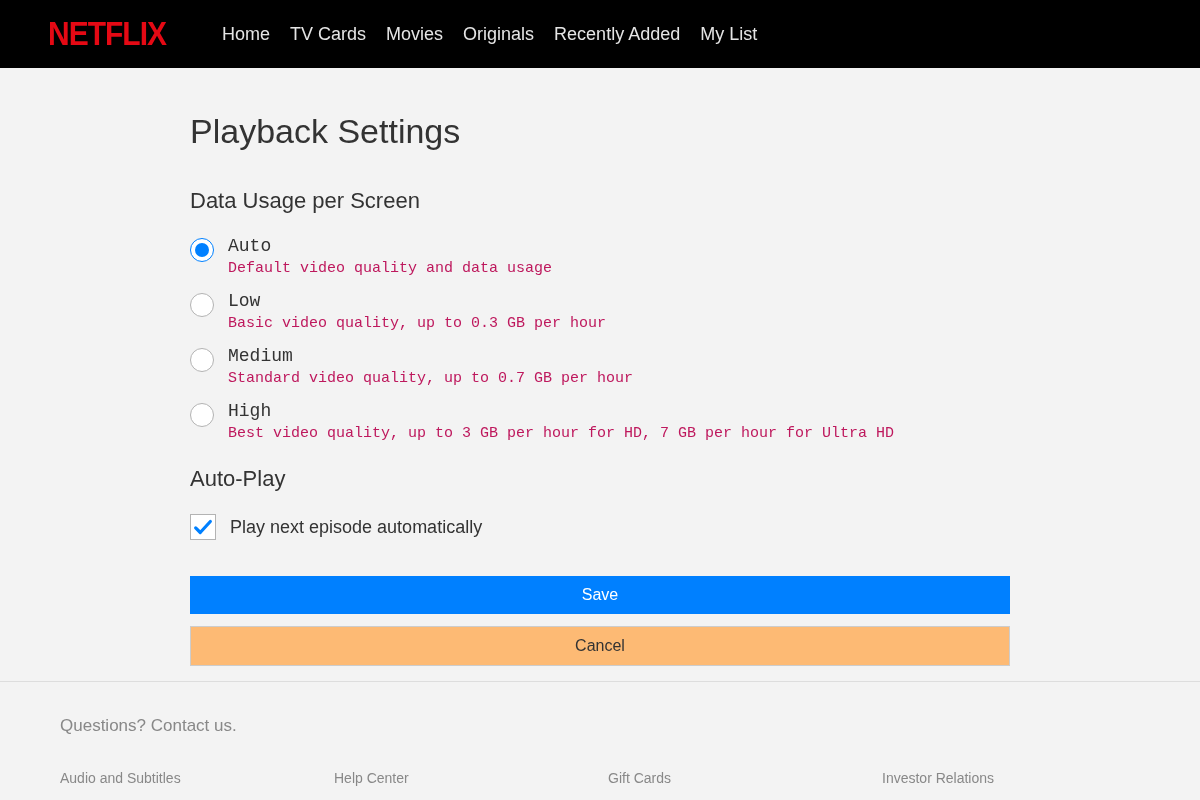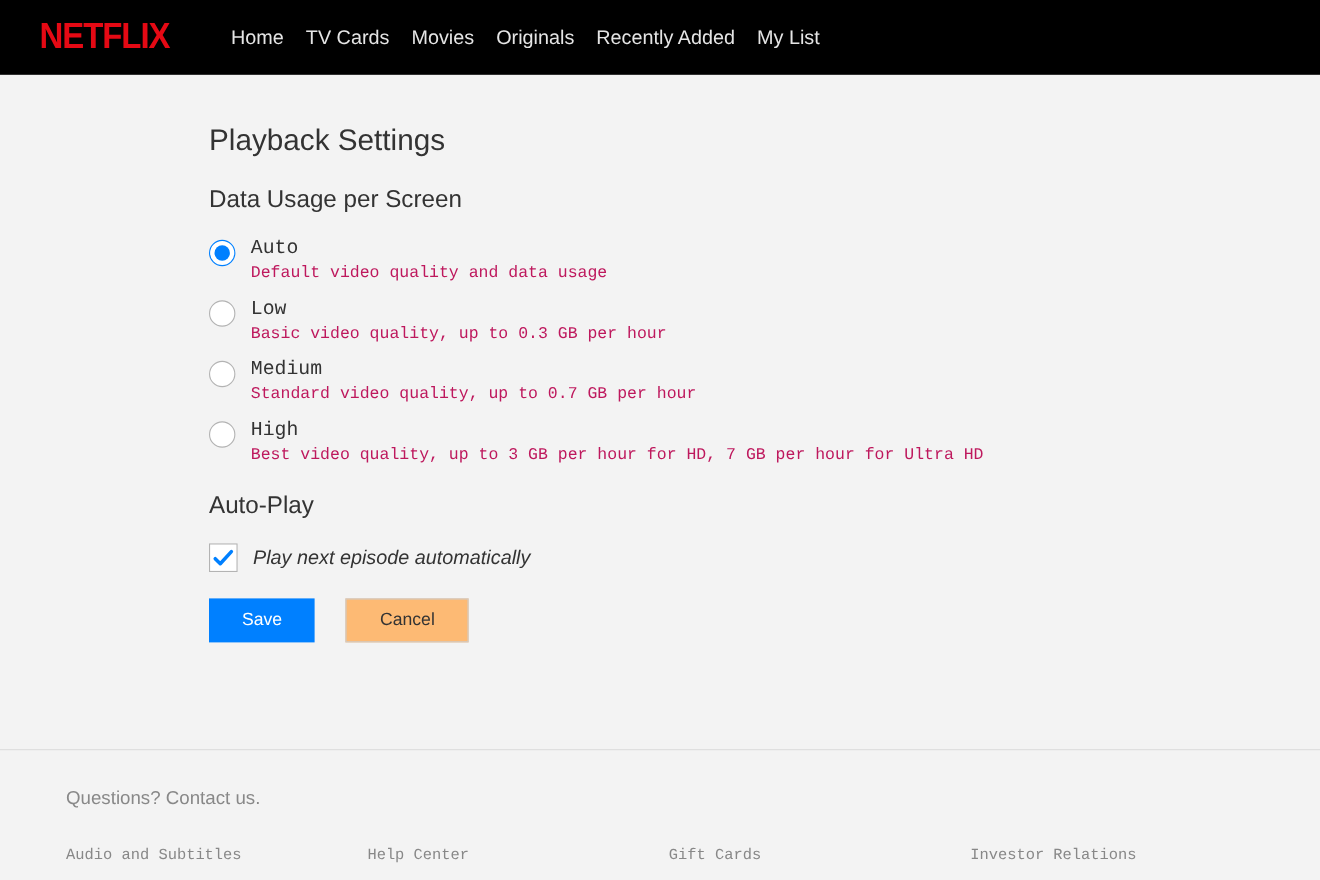--- a/index.html
+++ b/index.html
@@ -9,21 +9,21 @@
       color: #333;
       width: 1200px;
       height: 800px;
       overflow: hidden;
     }
     .header {
       background: #000;
       height: 68px;
       display: flex;
       align-items: center;
-      padding: 0 36px;
+      padding: 0 48px;
     }
     .logo {
       color: #e50914;
       font-size: 30px;
       font-weight: 800;
       letter-spacing: -1px;
       transform: scaleY(1.1);
       margin-right: 56px;
       font-family: Arial, Helvetica, sans-serif;
     }
@@ -35,24 +35,24 @@
       color: #e5e5e5;
       font-size: 18px;
       cursor: pointer;
     }
     .container {
       max-width: 820px;
       margin: 0 auto;
       padding: 44px 0 0 0;
     }
     .page-title {
-      font-size: 27px;
+      font-size: 34px;
       color: #333;
       font-weight: 400;
-      margin-bottom: 25px;
+      margin-bottom: 37px;
     }
     .section-title {
       font-size: 22px;
       color: #333;
       font-weight: 400;
       margin-bottom: 22px;
     }
     .radio-group {
       margin-bottom: 24px;
       font-family: Liberation Mono, monospace;
@@ -94,22 +94,21 @@
       color: #333;
       margin-bottom: 4px;
     }
     .radio-description {
       font-size: 15px;
       color: #be185d;
     }
     .checkbox-row {
       display: flex;
       align-items: center;
-      margin-bottom: 24px;
-      font-style: italic;
+      margin-bottom: 36px;
     }
     .checkbox {
       width: 26px;
       height: 26px;
       border: 1px solid #b3b3b3;
       background: #fff;
       margin-right: 14px;
       display: flex;
       align-items: center;
       justify-content: center;
@@ -118,21 +117,22 @@
     .checkbox svg {
       width: 22px;
       height: 22px;
     }
     .checkbox-label {
       font-size: 18px;
       color: #333;
     }
     .buttons {
       display: flex;
-      gap: 28px;
+      gap: 12px;
+      flex-direction: column;
     }
     .btn {
       padding: 10px 30px;
       font-size: 16px;
       border: none;
       cursor: pointer;
       font-family: inherit;
     }
     .btn-primary {
       background: #0080ff;
@@ -152,21 +152,20 @@
       padding: 34px 60px 14px 60px;
       color: #888;
     }
     .footer-question {
       font-size: 17px;
       margin-bottom: 34px;
     }
     .footer-links {
       display: flex;
       gap: 16px;
-      font-family: Liberation Mono, monospace;
     }
     .footer-link {
       font-size: 14px;
       color: #888;
       width: 260px;
       cursor: pointer;
     }
   </style>
 </head>
 <body>

